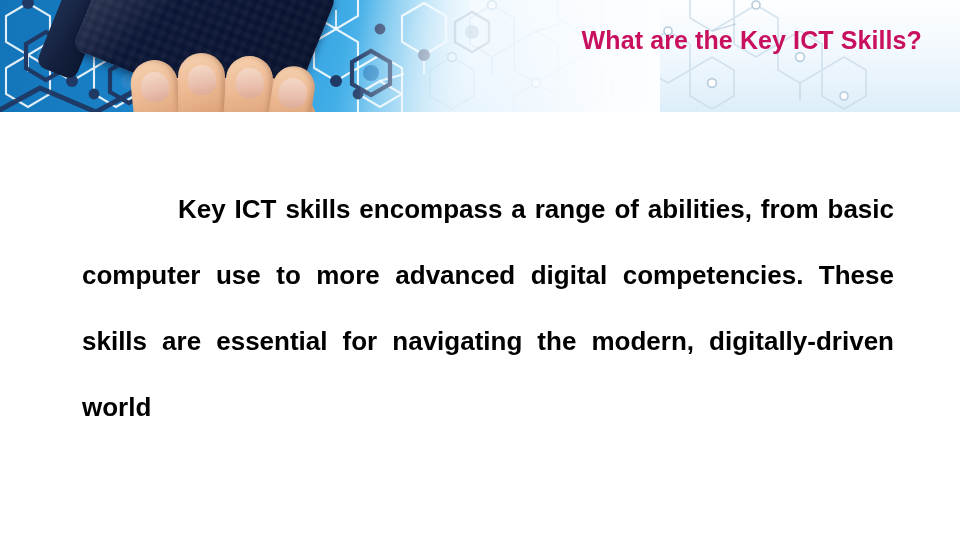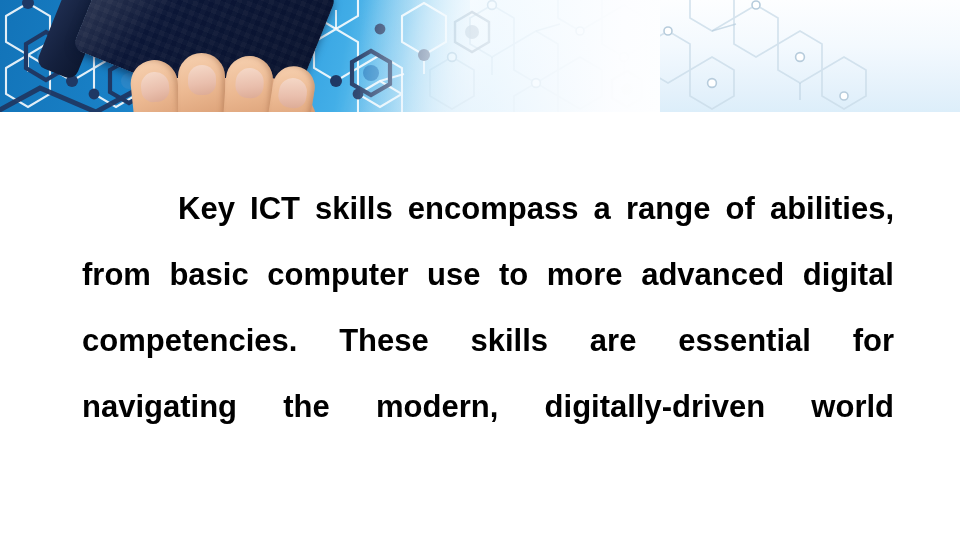--- a/index.html
+++ b/index.html
@@ -165,21 +165,21 @@
   
   .body-area {
     position: absolute;
     left: 82px;
     top: 176px;
     width: 812px;
   }
   .body-paragraph {
     margin: 0;
     font-family: "Liberation Sans", sans-serif;
-    font-size: 31px;
+    font-size: 26px;
     font-weight: bold;
     color: #000000;
     line-height: 66px;
     text-align: justify;
     text-justify: inter-word;
     text-indent: 96px;
     word-spacing: 0.5px;
   }
   .body-paragraph::after {
     content: "";
@@ -316,19 +316,20 @@
             <span class="nail"></span>
           </div>
         <div class="finger f4">
             <span class="nail"></span>
           </div>
       </div>
     </div>
 
     <div class="banner-fade"></div>
 
+    <div class="slide-title">What are the Key ICT Skills?</div>
   </div>
 
   <div class="body-area">
     <p class="body-paragraph">Key ICT skills encompass a range of abilities, from basic computer use to more advanced digital competencies. These skills are essential for navigating the modern, digitally-driven world</p>
   </div>
 
 </div>
 
 </body></html>

